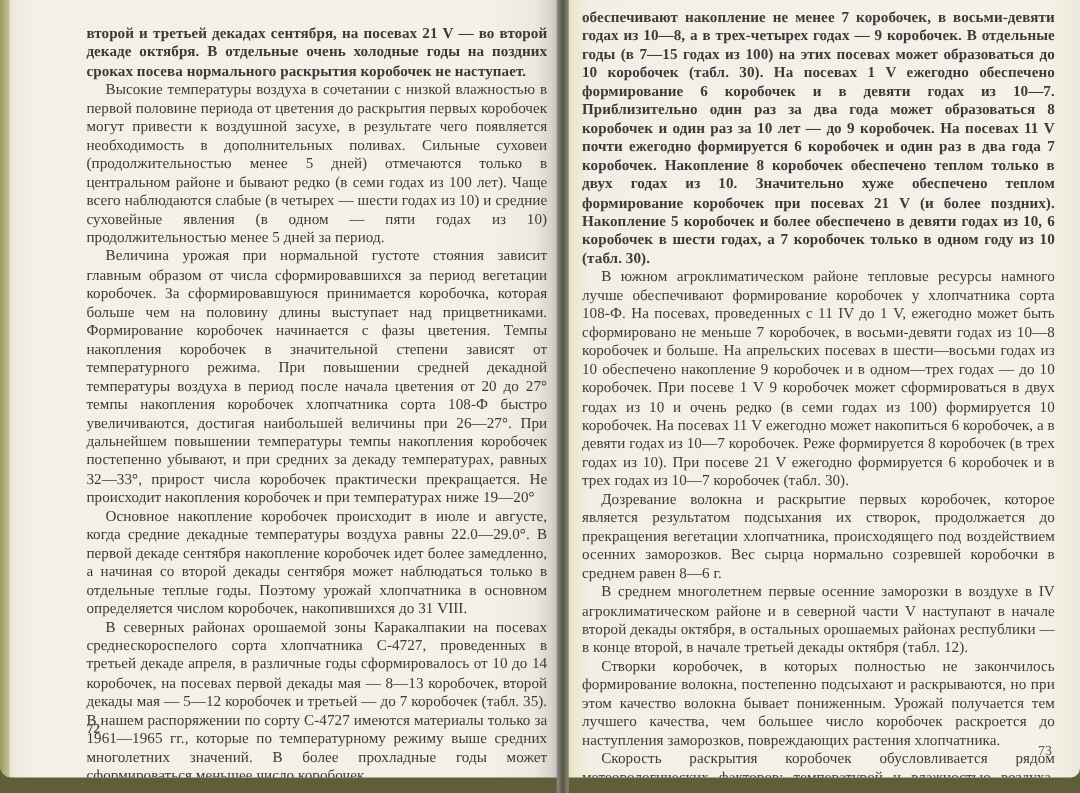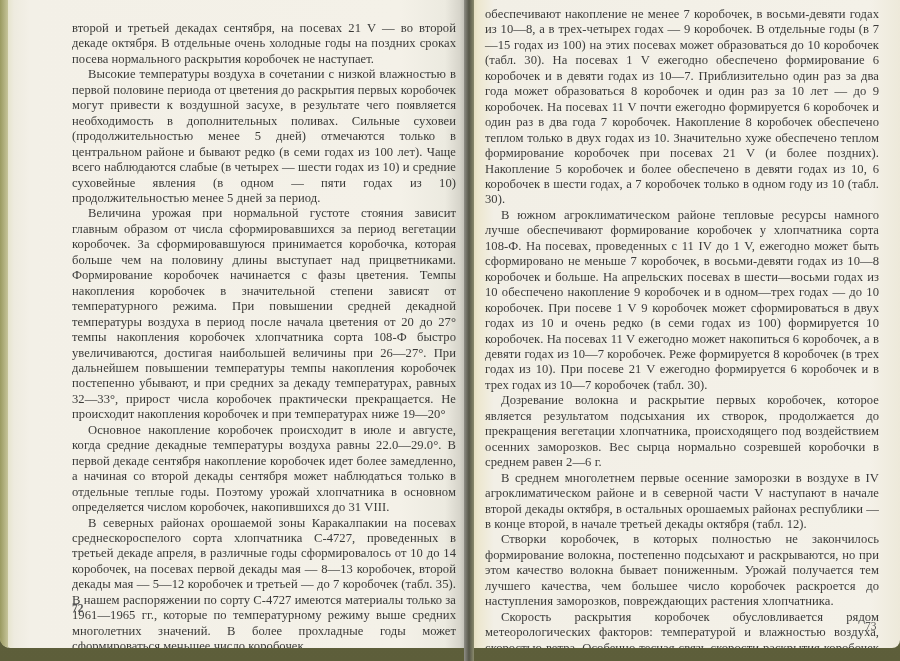--- a/index.html
+++ b/index.html
@@ -36,21 +36,21 @@
       position: absolute;
       color: #3a3a38;
       font-size: 12.6px;
       line-height: 15.45px;
       text-align: justify;
       letter-spacing: 0.05px;
     }
     .page.left .text { left: 72px; top: 21px; width: 384px; }
     .page.right .text { left: 15px; top: 7px; width: 394px; color: #3b3b3a; }
     .text p { margin: 0; text-indent: 16px; }
-    .text p.cont { text-indent: 0; }
+    .text p.cont { text-indent: 0; font-weight: bold; }
     .page-num {
       position: absolute; font-size: 11.5px; color: #555;
     }
     .page.left .page-num { left: 72px; top: 602px; font-weight: bold; }
     .page.right .page-num { left: 395px; top: 620px; }
     .edge-left {
       position: absolute; left: 0; top: 0; width: 8px; height: 650px;
       background: linear-gradient(90deg, #9a9a60, #c6c49a);
     }
   </style>
@@ -68,21 +68,21 @@
       <p>В северных районах орошаемой зоны Каракалпакии на посевах среднескороспелого сорта хлопчатника С-4727, проведенных в третьей декаде апреля, в различные годы сформировалось от 10 до 14 коробочек, на посевах первой декады мая — 8—13 коробочек, второй декады мая — 5—12 коробочек и третьей — до 7 коробочек (табл. 35). В нашем распоряжении по сорту С-4727 имеются материалы только за 1961—1965 гг., которые по температурному режиму выше средних многолетних значений. В более прохладные годы может сформироваться меньшее число коробочек.</p>
 
     </div>
     <div class="page-num">72</div>
   </div>
 
   <div class="page right">
     <div class="text">
       <p class="cont">обеспечивают накопление не менее 7 коробочек, в восьми-девяти годах из 10—8, а в трех-четырех годах — 9 коробочек. В отдельные годы (в 7—15 годах из 100) на этих посевах может образоваться до 10 коробочек (табл. 30). На посевах 1 V ежегодно обеспечено формирование 6 коробочек и в девяти годах из 10—7. Приблизительно один раз за два года может образоваться 8 коробочек и один раз за 10 лет — до 9 коробочек. На посевах 11 V почти ежегодно формируется 6 коробочек и один раз в два года 7 коробочек. Накопление 8 коробочек обеспечено теплом только в двух годах из 10. Значительно хуже обеспечено теплом формирование коробочек при посевах 21 V (и более поздних). Накопление 5 коробочек и более обеспечено в девяти годах из 10, 6 коробочек в шести годах, а 7 коробочек только в одном году из 10 (табл. 30).</p>
       <p>В южном агроклиматическом районе тепловые ресурсы намного лучше обеспечивают формирование коробочек у хлопчатника сорта 108-Ф. На посевах, проведенных с 11 IV до 1 V, ежегодно может быть сформировано не меньше 7 коробочек, в восьми-девяти годах из 10—8 коробочек и больше. На апрельских посевах в шести—восьми годах из 10 обеспечено накопление 9 коробочек и в одном—трех годах — до 10 коробочек. При посеве 1 V 9 коробочек может сформироваться в двух годах из 10 и очень редко (в семи годах из 100) формируется 10 коробочек. На посевах 11 V ежегодно может накопиться 6 коробочек, а в девяти годах из 10—7 коробочек. Реже формируется 8 коробочек (в трех годах из 10). При посеве 21 V ежегодно формируется 6 коробочек и в трех годах из 10—7 коробочек (табл. 30).</p>
-      <p>Дозревание волокна и раскрытие первых коробочек, которое является результатом подсыхания их створок, продолжается до прекращения вегетации хлопчатника, происходящего под воздействием осенних заморозков. Вес сырца нормально созревшей коробочки в среднем равен 2—6 г.</p>
+      <p>Дозревание волокна и раскрытие первых коробочек, которое является результатом подсыхания их створок, продолжается до прекращения вегетации хлопчатника, происходящего под воздействием осенних заморозков. Вес сырца нормально созревшей коробочки в среднем равен 8—6 г.</p>
       <p>В среднем многолетнем первые осенние заморозки в воздухе в IV агроклиматическом районе и в северной части V наступают в начале второй декады октября, в остальных орошаемых районах республики — в конце второй, в начале третьей декады октября (табл. 12).</p>
       <p>Створки коробочек, в которых полностью не закончилось формирование волокна, постепенно подсыхают и раскрываются, но при этом качество волокна бывает пониженным. Урожай получается тем лучшего качества, чем большее число коробочек раскроется до наступления заморозков, повреждающих растения хлопчатника.</p>
       <p>Скорость раскрытия коробочек обусловливается рядом метеорологических факторов: температурой и влажностью воздуха, скоростью ветра. Особенно тесная связь скорости раскрытия коробочек установлена с дефицитом влажности воздуха. Поэтому, чем продолжительнее период от начала раскрытия первых коробо-</p>
     </div>
     <div class="page-num">73</div>
   </div>
 
   <div class="gutter"></div>
 </div>
 

